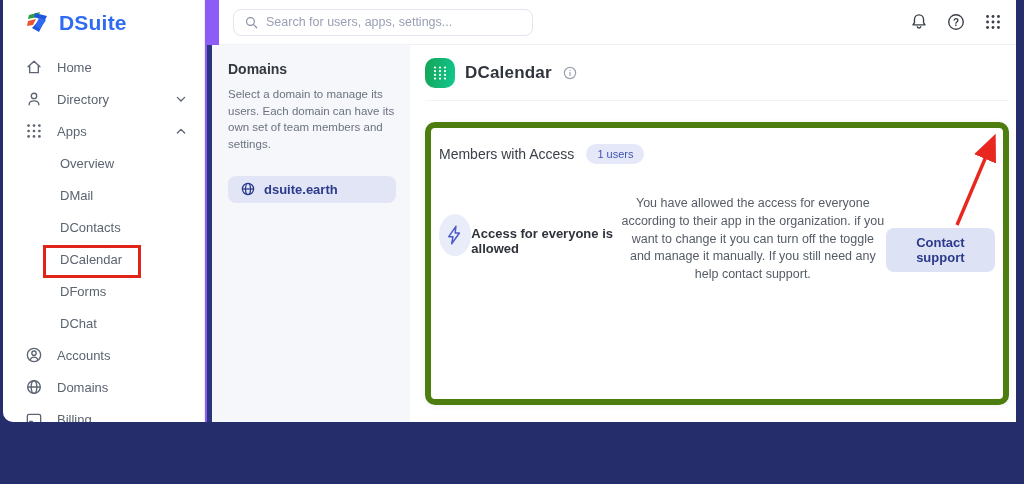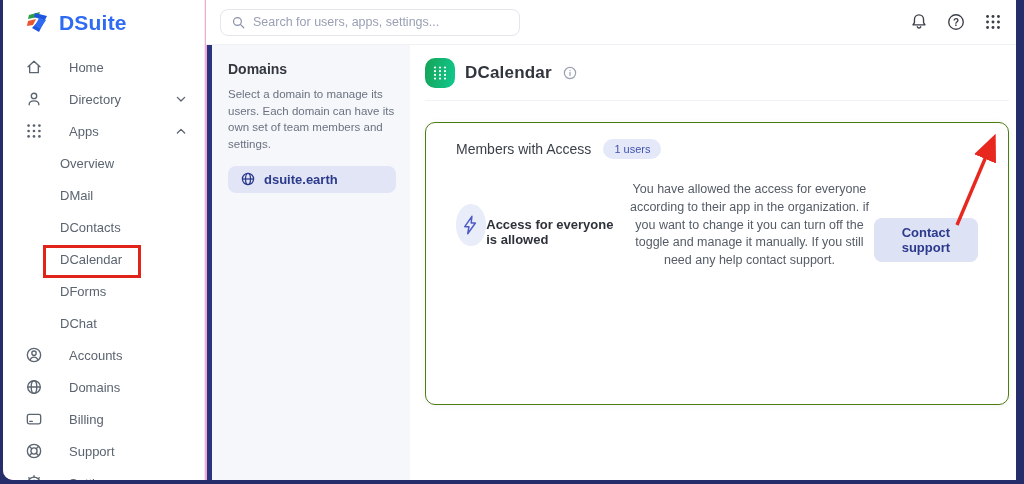--- a/index.html
+++ b/index.html
@@ -3,42 +3,42 @@
 <meta charset="utf-8">
 <style>
   * { margin:0; padding:0; box-sizing:border-box; }
   html,body { width:1024px; height:484px; }
   body {
     font-family:"Liberation Sans", sans-serif;
     background:#252e6b;
     position:relative; overflow:hidden;
   }
   .window {
-    position:absolute; left:3px; top:0; width:1013px; height:480px;
-    background:#f9a8d4; border-bottom-left-radius:10px; overflow:hidden;
+    position:absolute; left:3px; top:0; width:1013px; height:422px;
+    background:#8b5cf6; border-bottom-left-radius:10px; overflow:hidden;
   }
   
   .sidebar {
     position:absolute; left:0; top:0; width:202px; height:100%;
     background:#fff; border-right:1px solid #ecedf2;
   }
   .logo { display:flex; align-items:center; gap:7px; padding:9px 0 0 22px; }
   .logo-text { font-size:21px; font-weight:bold; color:#2f6bf2; letter-spacing:.2px; }
   .side-nav { margin-top:15px; }
   .nav-item {
-    height:32px; display:flex; align-items:center; gap:26px;
+    height:32px; display:flex; align-items:center; gap:14px;
     padding:0 14px 0 22px; color:#5b6470; font-size:13px; cursor:pointer;
   }
   .nav-item .chev { margin-left:auto; }
   .nav-sub { height:32px; display:flex; align-items:center; padding-left:57px;
     color:#5b6470; font-size:13px; cursor:pointer; }
   .icon18 { width:18px; height:18px; flex:0 0 18px; }
   
   .topbar {
-    position:absolute; left:203px; top:0; right:0; height:45px;
+    position:absolute; left:216px; top:0; right:0; height:45px;
     background:#fff; border-bottom:1px solid #f0f1f5;
     display:flex; align-items:center;
   }
   .search-box {
     margin-left:14px; width:300px; height:27px;
     border:1px solid #e3e5ef; border-radius:8px;
     display:flex; align-items:center; gap:7px; padding:0 10px; background:#fff;
   }
   .search-box input {
     border:none; outline:none; flex:1; font-size:12.5px;
@@ -49,21 +49,21 @@
   .tb-icon { width:20px; height:20px; cursor:pointer; }
   
   .scroll-accent { position:absolute; left:204px; top:45px; width:5px; bottom:0; background:#2c3480; }
   .domains-panel {
     position:absolute; left:209px; top:45px; width:198px; bottom:0;
     background:#f6f7fb; padding:16px 14px 0 16px;
   }
   .domains-title { font-size:14px; font-weight:bold; color:#33383f; }
   .domains-desc { margin-top:9px; font-size:11.5px; line-height:1.45; color:#6a7280; }
   .domain-pill {
-    margin-top:13px; height:27px; background:#e1e5f5; border-radius:8px;
+    margin-top:23px; height:27px; background:#e1e5f5; border-radius:8px;
     display:flex; align-items:center; gap:8px; padding:0 12px; cursor:pointer;
   }
   .domain-pill span { font-size:13px; font-weight:bold; color:#2c3a8c; }
   
   .main { position:absolute; left:407px; top:45px; right:0; bottom:0; background:#fff; padding:0 7px 0 15px; }
   .app-header { display:flex; align-items:center; gap:10px; padding-top:13px; }
   .app-icon {
     width:30px; height:30px; border-radius:10px;
     background:linear-gradient(100deg,#15a356,#10c98f);
     display:flex; align-items:center; justify-content:center;
@@ -74,34 +74,34 @@
   .toggle-label { font-size:13.5px; font-weight:bold; color:#3b4049; }
   .toggle-desc { margin-top:4px; font-size:12.5px; color:#6a7280; }
   .toggle {
     margin-left:auto; width:30px; height:17px; border-radius:9px; background:#2c3a8c;
     position:relative; cursor:pointer; flex:0 0 30px;
   }
   .toggle .knob { position:absolute; right:2px; top:2px; width:13px; height:13px; border-radius:50%; background:#fff; }
   
   .members-card {
     margin-top:21px; width:584px; height:283px;
-    background:#fff; border:1px solid #4d7c0f; border-radius:10px;
+    background:#fff; border:6px solid #4d7c0f; border-radius:10px;
     box-shadow:0 1px 6px rgba(40,50,100,.06);
-    padding:16px 30px;
+    padding:16px 8px;
   }
   .card-head { display:flex; align-items:center; gap:12px; }
   .card-title { font-size:14px; color:#3b4049; font-weight:500; }
   .badge { background:#e5e8f8; color:#4053b0; font-size:11px; padding:4px 11px; border-radius:999px; }
   .empty-state { margin-top:22px; display:flex; flex-direction:row; align-items:center; }
   .bolt-circle {
     width:42px; height:42px; border-radius:50%; background:#e9ecf9;
     display:flex; align-items:center; justify-content:center;
   }
   .es-title { margin-top:13px; font-size:13px; font-weight:bold; color:#2e323a; }
-  .es-body { width:345px; text-align:center; font-size:12.5px; line-height:1.42; color:#555c66; }
+  .es-body { margin-top:9px; width:345px; text-align:center; font-size:12.5px; line-height:1.42; color:#555c66; }
   .contact-btn {
     margin-top:30px; background:#dde2f5; border:none; border-radius:8px;
     color:#2c3a8c; font-size:13px; font-weight:bold; padding:7px 16px;
     font-family:"Liberation Sans", sans-serif; cursor:pointer;
   }
   
   .red-box {
     position:absolute; left:40px; top:245px; width:98px; height:33px;
     border:3px solid #e02419; z-index:6; pointer-events:none;
   }

